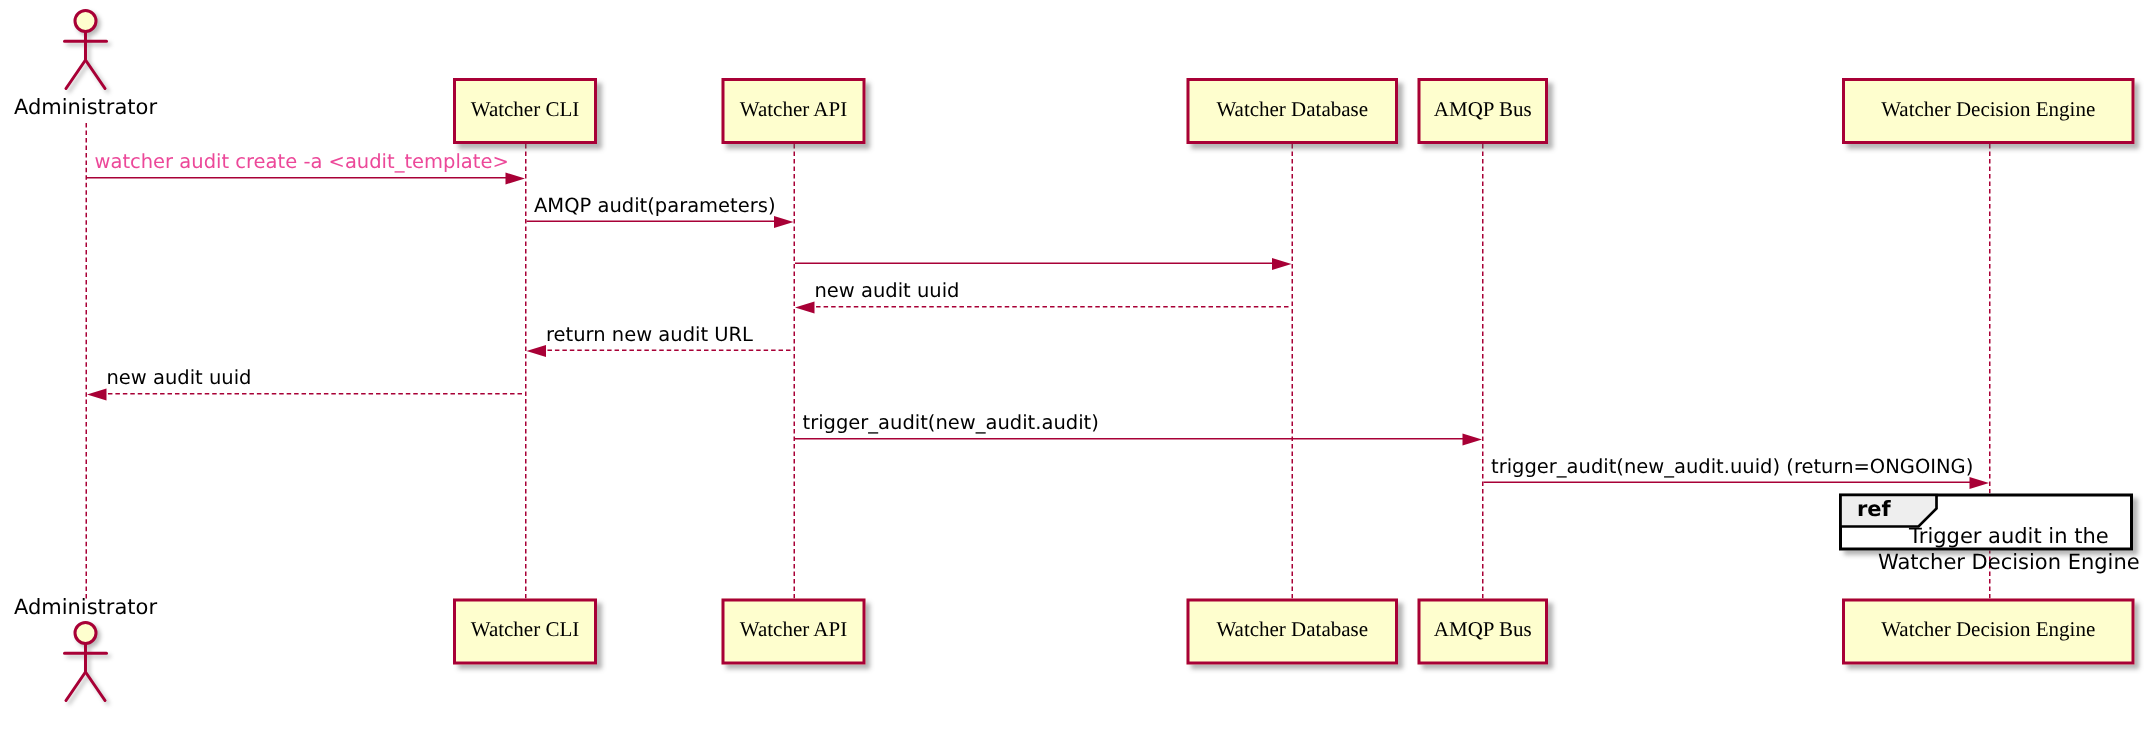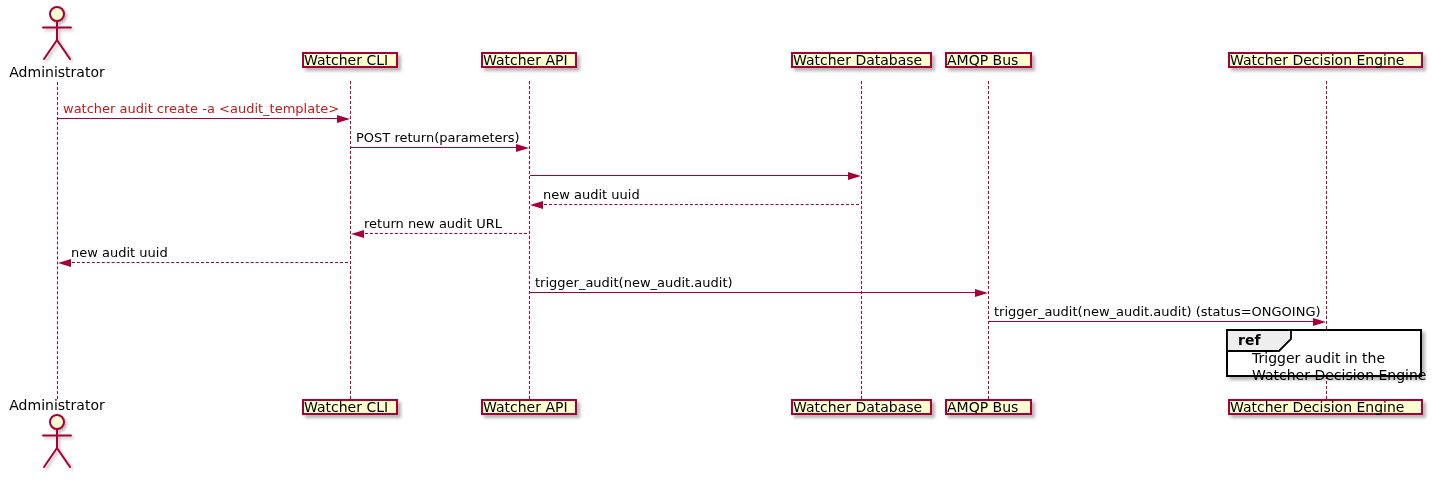--- a/index.html
+++ b/index.html
@@ -5,28 +5,30 @@
   html, body { margin: 0; padding: 0; background: #ffffff; }
   #stage {
     position: relative;
     font-family: "DejaVu Sans", "Liberation Sans", sans-serif;
     color: #000;
     background: #ffffff;
     overflow: hidden;
   }
   .pbox {
     position: absolute;
-    height: 16px;
+    height: 44px;
     box-sizing: border-box;
     border: 2px solid;
     display: flex;
     align-items: center;
+    justify-content: center;
     font-size: 14px;
     white-space: nowrap;
     box-shadow: 3px 3px 3px rgba(90,90,90,0.45);
+    font-family: Liberation Serif, serif;
   }
   .lifeline { position: absolute; width: 0; border-left: 1px dashed; }
   .msg-line { position: absolute; height: 0; }
   .msg-line.solid  { border-top: 1px solid; }
   .msg-line.dashed { border-top: 1px dashed; }
   .arrow-right {
     position: absolute; width: 0; height: 0;
     border-top: 4px solid transparent; border-bottom: 4px solid transparent;
     border-left-width: 13px; border-left-style: solid;
   }
@@ -38,21 +40,21 @@
   .msg-label { position: absolute; font-size: 13px; line-height: 15px; white-space: nowrap; }
   .actor-label { position: absolute; transform: translateX(-50%); font-size: 14px; white-space: nowrap; }
   .actor-fig { position: absolute; filter: drop-shadow(2.5px 2.5px 1.5px #b8b8b8); }
   .ref-box {
     position: absolute; box-sizing: border-box;
     border: 2px solid #000; background: #fff;
     box-shadow: 3px 3px 3px rgba(90,90,90,0.45);
   }
   .ref-tab { position: absolute; left: -2px; top: -2px; }
   .ref-kw  { position: absolute; left: 10px; top: 1px; font-weight: bold; font-size: 14px; }
-  .ref-text { position: absolute; left: 24px; top: 19px; font-size: 14px; line-height: 17px; white-space: nowrap; }
+  .ref-text { position: absolute; left: 24px; top: 19px; font-size: 14px; line-height: 17px; white-space: nowrap; text-align: center; }
 </style>
 </head>
 <body>
 
 <div id="stage" style="width: 1434px; height: 486px;">
     <div class="lifeline" style="left: 57px; top: 82px; height: 317px; border-color: rgb(168, 0, 54);"></div>
     <div class="lifeline" style="left: 350px; top: 81px; height: 318px; border-color: rgb(168, 0, 54);"></div>
     <div class="lifeline" style="left: 529px; top: 81px; height: 318px; border-color: rgb(168, 0, 54);"></div>
     <div class="lifeline" style="left: 861px; top: 81px; height: 318px; border-color: rgb(168, 0, 54);"></div>
     <div class="lifeline" style="left: 988px; top: 81px; height: 318px; border-color: rgb(168, 0, 54);"></div>
@@ -102,42 +104,42 @@
         <g stroke="#A80036" stroke-width="2" fill="none" stroke-linecap="round">
           <circle cx="23" cy="10" r="7" fill="#FEFECE"></circle>
           <line x1="23" y1="17" x2="23" y2="36"></line>
           <line x1="9" y1="23.5" x2="37" y2="23.5"></line>
           <line x1="23" y1="36" x2="10" y2="55"></line>
           <line x1="23" y1="36" x2="36" y2="55"></line>
         </g>
       </svg></div>
     <div class="msg-line solid" style="left: 58px; top: 118px; width: 281px; border-color: rgb(168, 0, 54);"></div>
     <div class="arrow-right" style="left: 337px; top: 114.5px; border-left-color: rgb(168, 0, 54);"></div>
-    <div class="msg-label" style="left: 63px; top: 101px; color: #b91c1c;">watcher audit create -a &lt;audit_template&gt;</div>
+    <div class="msg-label" style="left: 63px; top: 101px; color: #ec4899;">watcher audit create -a &lt;audit_template&gt;</div>
     <div class="msg-line solid" style="left: 351px; top: 147px; width: 167px; border-color: rgb(168, 0, 54);"></div>
     <div class="arrow-right" style="left: 516px; top: 143.5px; border-left-color: rgb(168, 0, 54);"></div>
-    <div class="msg-label" style="left: 356px; top: 130px; color: rgb(0, 0, 0);">POST return(parameters)</div>
+    <div class="msg-label" style="left: 356px; top: 130px; color: rgb(0, 0, 0);">AMQP audit(parameters)</div>
     <div class="msg-line solid" style="left: 530px; top: 175px; width: 320px; border-color: rgb(168, 0, 54);"></div>
     <div class="arrow-right" style="left: 848px; top: 171.5px; border-left-color: rgb(168, 0, 54);"></div>
     <div class="msg-line dashed" style="left: 539px; top: 204px; width: 320px; border-color: rgb(168, 0, 54);"></div>
     <div class="arrow-left" style="left: 530px; top: 200.5px; border-right-color: rgb(168, 0, 54);"></div>
     <div class="msg-label" style="left: 543px; top: 187px; color: rgb(0, 0, 0);">new audit uuid</div>
     <div class="msg-line dashed" style="left: 360px; top: 233px; width: 167px; border-color: rgb(168, 0, 54);"></div>
     <div class="arrow-left" style="left: 351px; top: 229.5px; border-right-color: rgb(168, 0, 54);"></div>
     <div class="msg-label" style="left: 364px; top: 216px; color: rgb(0, 0, 0);">return new audit URL</div>
     <div class="msg-line dashed" style="left: 67px; top: 262px; width: 281px; border-color: rgb(168, 0, 54);"></div>
     <div class="arrow-left" style="left: 58px; top: 258.5px; border-right-color: rgb(168, 0, 54);"></div>
     <div class="msg-label" style="left: 71px; top: 245px; color: rgb(0, 0, 0);">new audit uuid</div>
     <div class="msg-line solid" style="left: 530px; top: 292px; width: 447px; border-color: rgb(168, 0, 54);"></div>
     <div class="arrow-right" style="left: 975px; top: 288.5px; border-left-color: rgb(168, 0, 54);"></div>
     <div class="msg-label" style="left: 535px; top: 275px; color: rgb(0, 0, 0);">trigger_audit(new_audit.audit)</div>
     <div class="msg-line solid" style="left: 989px; top: 321px; width: 326px; border-color: rgb(168, 0, 54);"></div>
     <div class="arrow-right" style="left: 1313px; top: 317.5px; border-left-color: rgb(168, 0, 54);"></div>
-    <div class="msg-label" style="left: 994px; top: 304px; color: rgb(0, 0, 0);">trigger_audit(new_audit.audit) (status=ONGOING)</div>
-    <div class="ref-box" style="left: 1226px; top: 329px; width: 196px; height: 48px; background: rgb(255, 255, 255); border-color: rgb(0, 0, 0);">
+    <div class="msg-label" style="left: 994px; top: 304px; color: rgb(0, 0, 0);">trigger_audit(new_audit.uuid) (return=ONGOING)</div>
+    <div class="ref-box" style="left: 1226px; top: 329px; width: 196px; height: 38px; background: rgb(255, 255, 255); border-color: rgb(0, 0, 0);">
       <div class="ref-tab"><svg width="70" height="24">
           <path d="M1,1 H65 V10 L53,22 H1 Z" fill="#EEEEEE" stroke="#000000" stroke-width="1.8"></path>
         </svg></div>
       <div class="ref-kw">ref</div>
       <div class="ref-text">
         <div>Trigger audit in the</div>
         <div>Watcher Decision Engine</div>
       </div>
     </div>
   </div>

